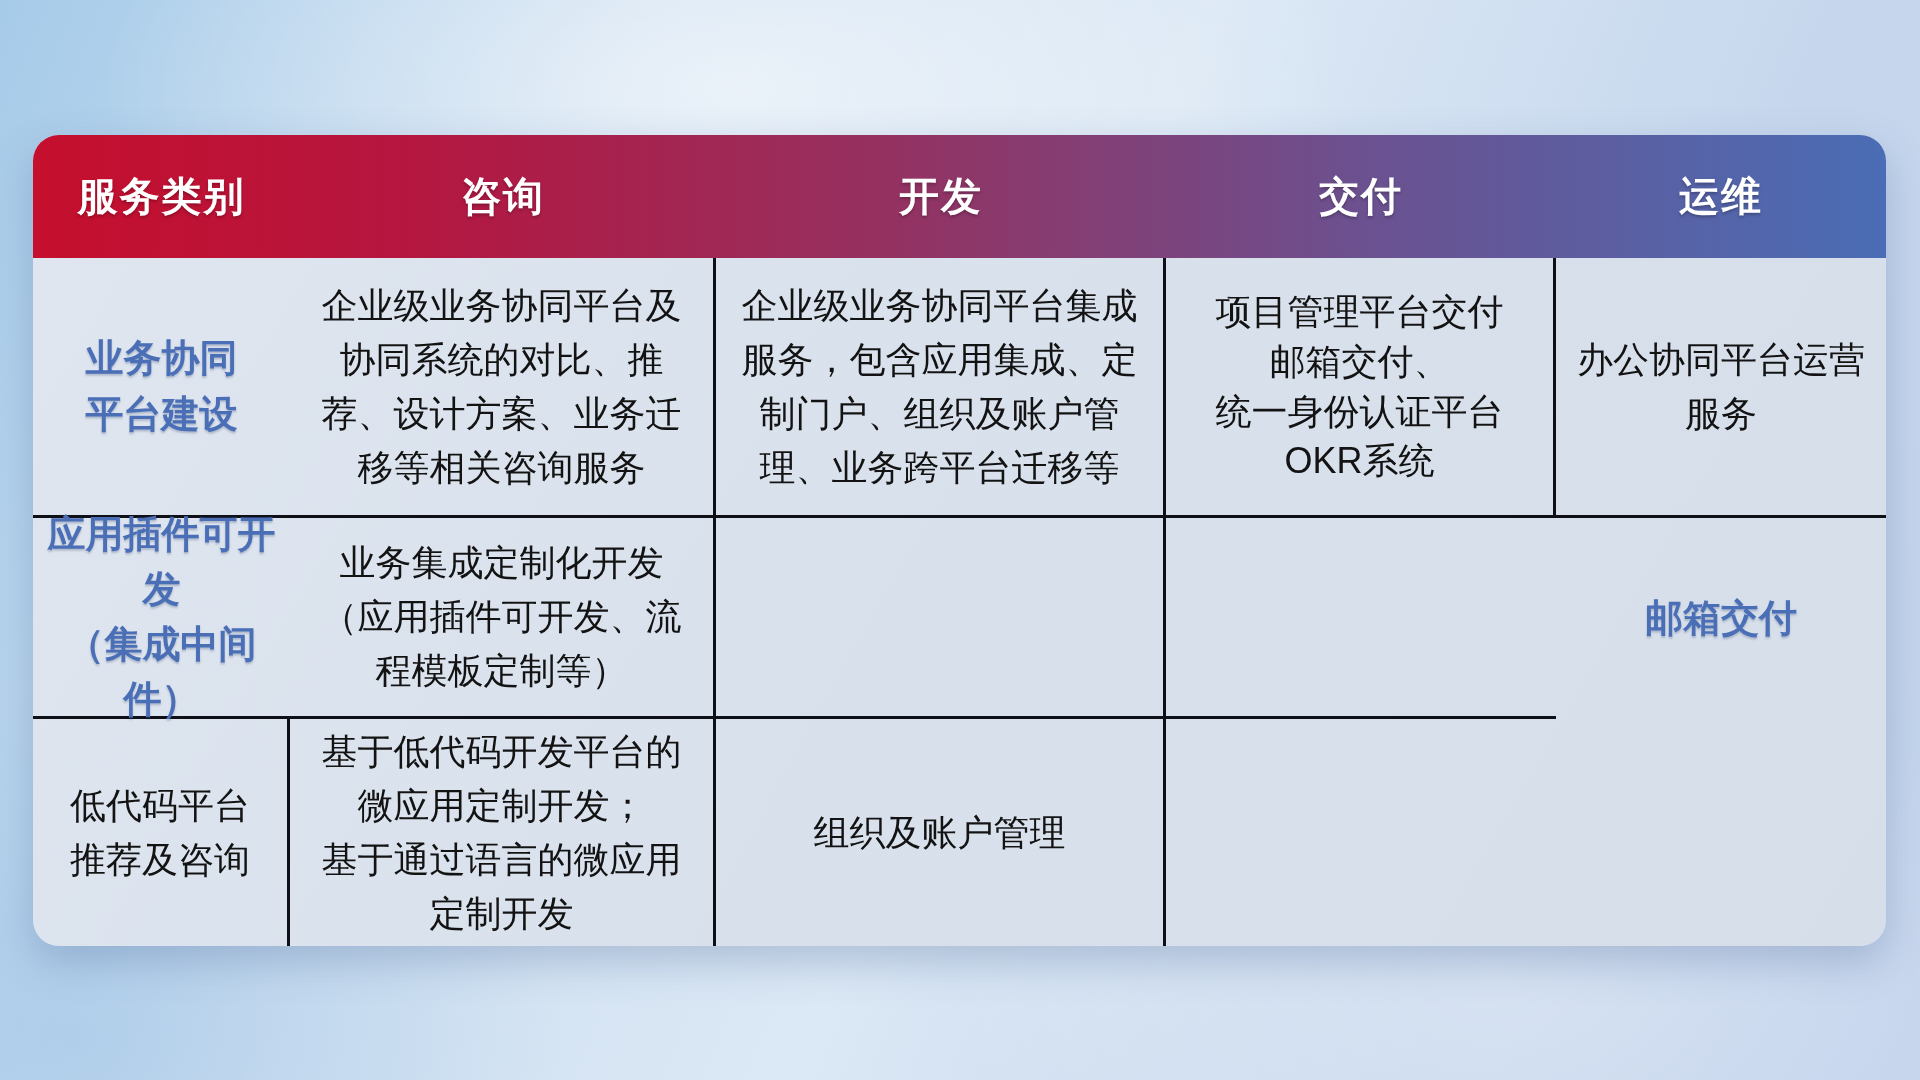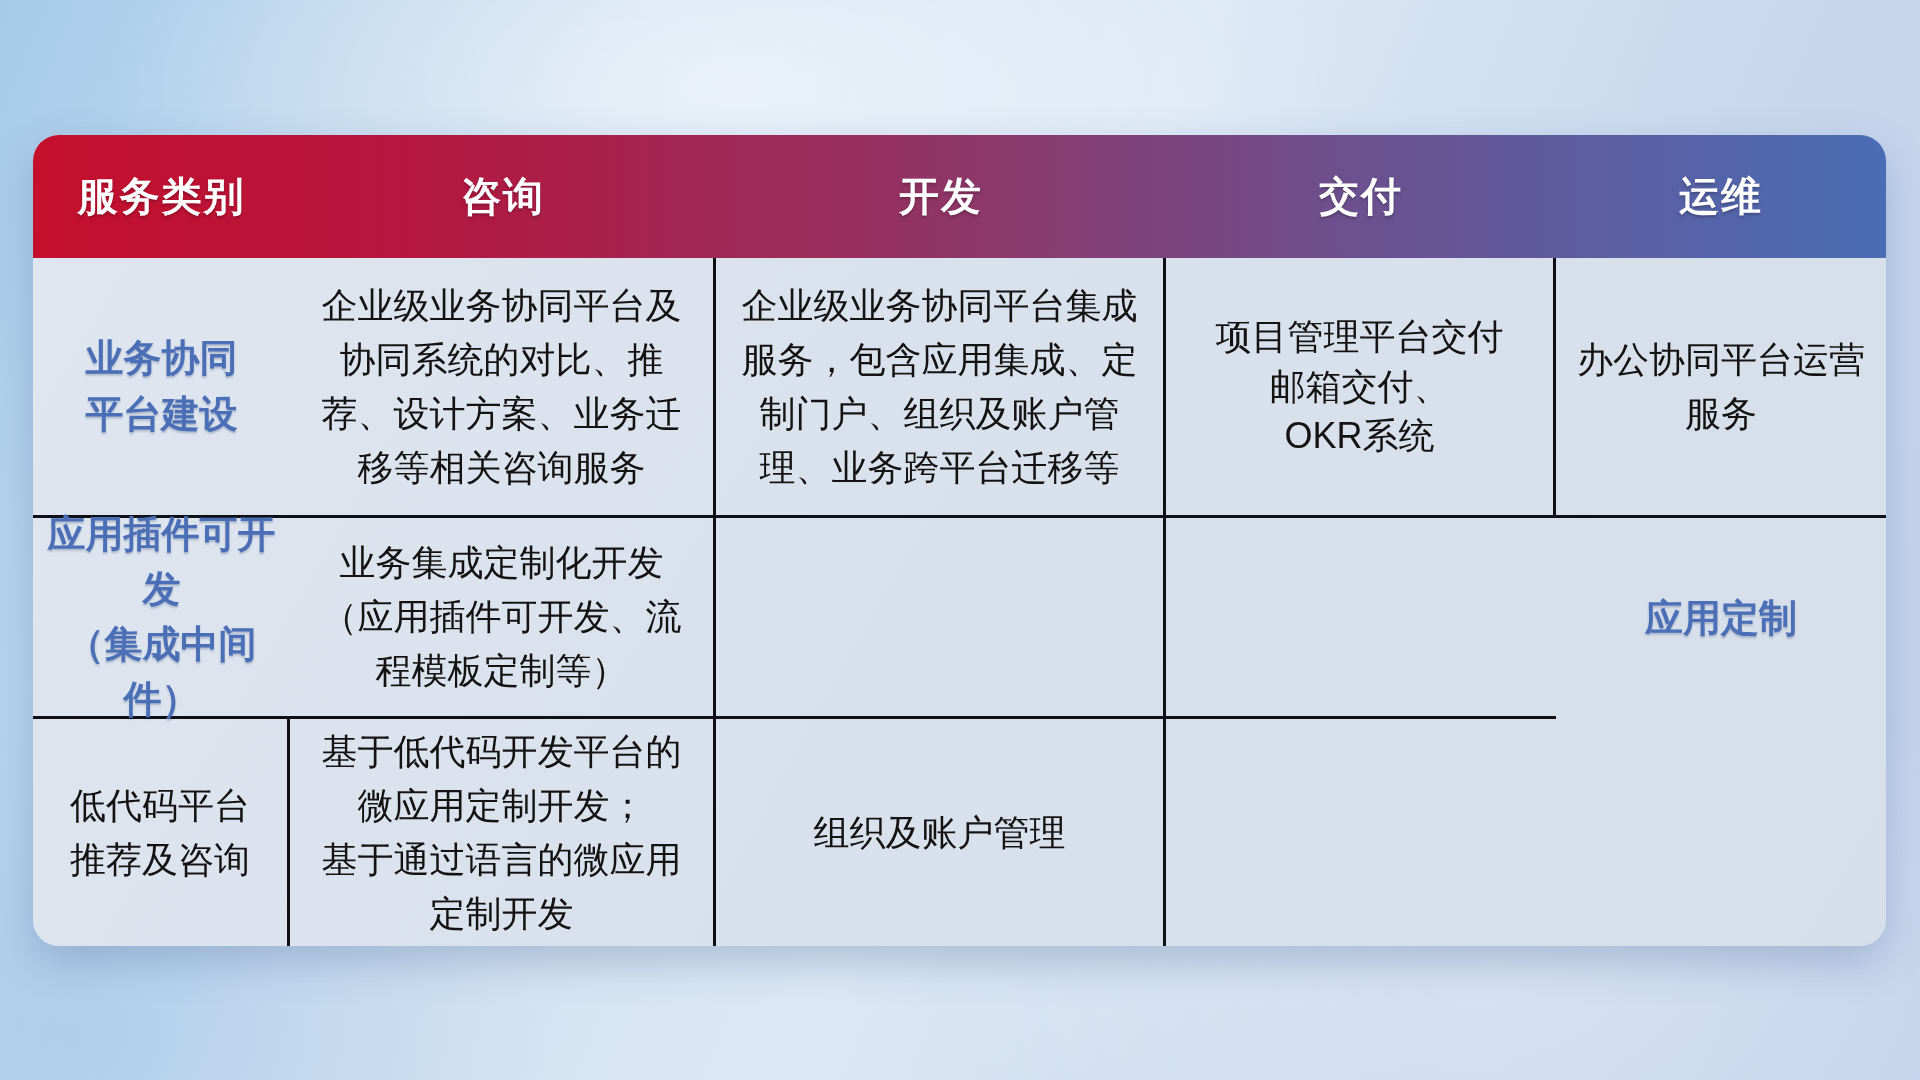--- a/index.html
+++ b/index.html
@@ -98,34 +98,35 @@
 
       <div class="cell cat-cell bb">
         <span class="line">业务协同</span>
         <span class="line">平台建设</span>
       </div>
       <div class="cell body-cell bb br">企业级业务协同平台及协同系统的对比、推荐、设计方案、业务迁移等相关咨询服务</div>
       <div class="cell body-cell bb br">企业级业务协同平台集成服务，包含应用集成、定制门户、组织及账户管理、业务跨平台迁移等</div>
       <div class="cell body-cell bb br">
         <span class="line dl">项目管理平台交付</span>
         <span class="line dl">邮箱交付、</span>
+        <span class="line dl">统一身份认证平台</span>
         <span class="line dl">OKR系统</span>
       </div>
       <div class="cell body-cell bb">办公协同平台运营服务</div>
 
       <div class="cell cat-cell bb">
         <span class="line">应用插件可开发</span>
         <span class="line">（集成中间件）</span>
       </div>
       <div class="cell body-cell bb br">业务集成定制化开发（应用插件可开发、流程模板定制等）</div>
       <div class="cell body-cell bb br"></div>
       <div class="cell body-cell bb"></div>
 
       <div class="cell cat-cell">
-        <span class="line">应用定制</span>
+        <span class="line">邮箱交付</span>
       </div>
       <div class="cell body-cell br">低代码平台推荐及咨询</div>
       <div class="cell body-cell br">
         <span class="line">基于低代码开发平台的微应用定制开发；</span>
         <span class="line">基于通过语言的微应用定制开发</span>
       </div>
       <div class="cell body-cell br">组织及账户管理</div>
       <div class="cell body-cell"></div>
 
     </div>

